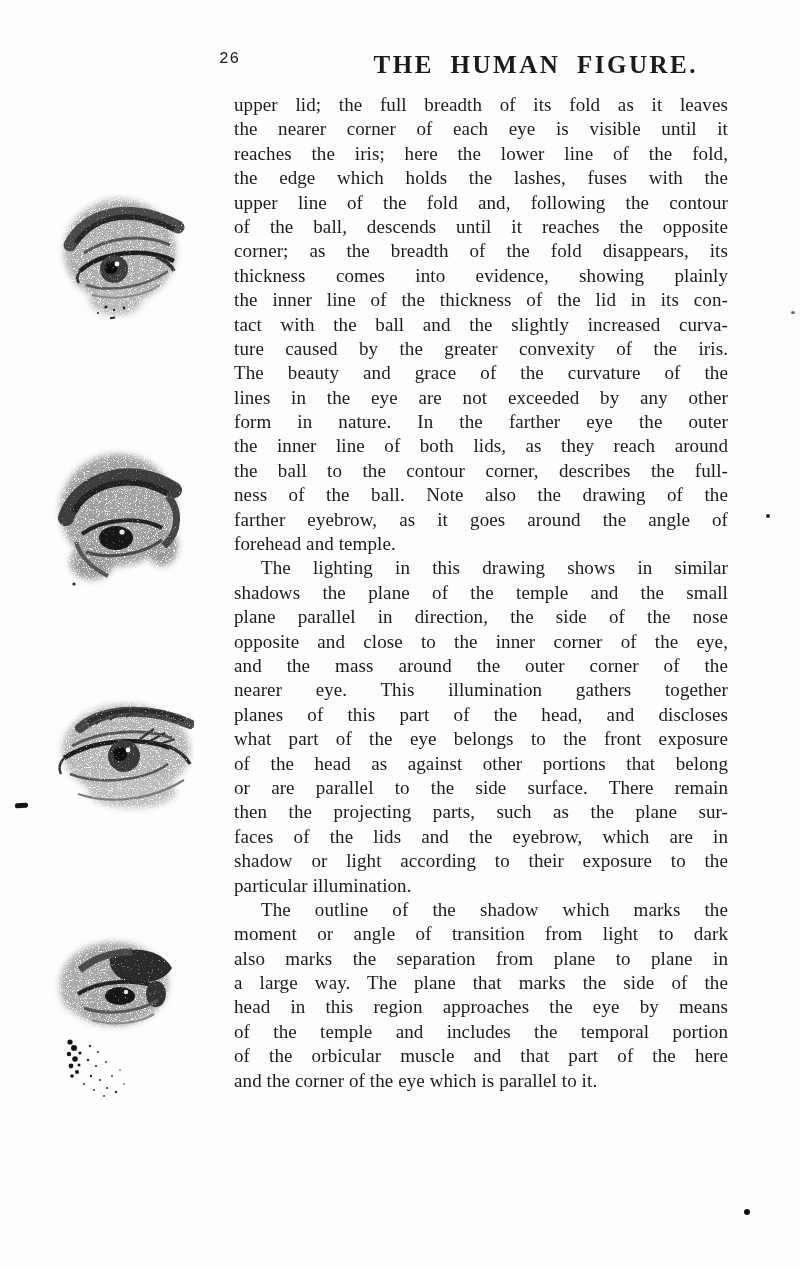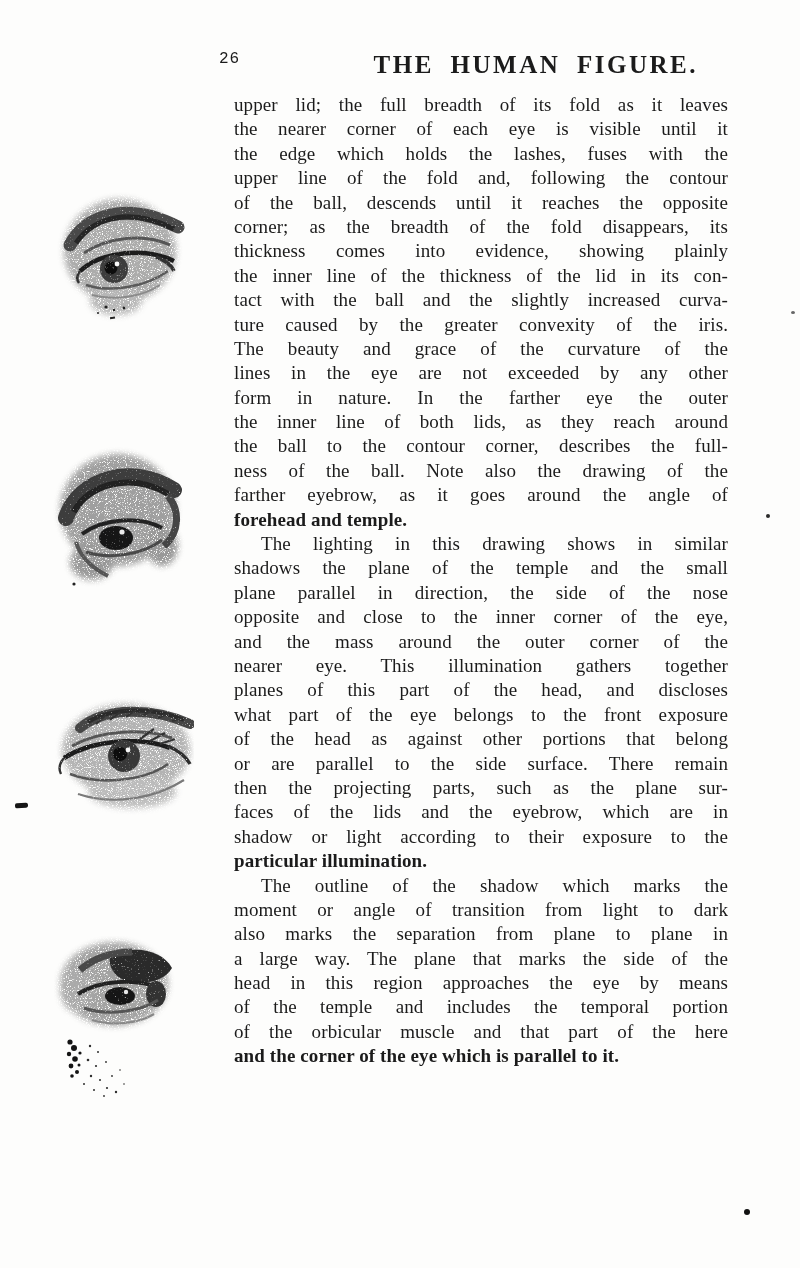--- a/index.html
+++ b/index.html
@@ -38,21 +38,21 @@
   .line {
     height: 24.4px;
     line-height: 24.4px;
     font-size: 19px;
     letter-spacing: 0.1px;
     text-align: justify;
     text-align-last: justify;
     overflow: hidden;
     white-space: normal;
   }
-  .line.last { text-align-last: left; font-weight: bold; }
+  .line.last { text-align-last: left; }
   .line.indent { text-indent: 27px; }
   .sketch { position: absolute; }
   .mark { position: absolute; }
   .mark-dash {
     left: 15px; top: 803px; width: 13px; height: 5px;
     background: #161616; border-radius: 2px; transform: rotate(-4deg);
   }
   .mark-dot-right {
     left: 766px; top: 514px; width: 4px; height: 4px;
     background: #2a2a2a; border-radius: 50%;
@@ -73,20 +73,21 @@
 
   <div class="header">
     <div class="page-number">26</div>
     <div class="running-title">THE HUMAN FIGURE.</div>
   </div>
 
   <div class="body-text">
       <div class="para">
         <div class="line">upper lid; the full breadth of its fold as it leaves</div>
         <div class="line">the nearer corner of each eye is visible until it</div>
+        <div class="line">reaches the iris; here the lower line of the fold,</div>
         <div class="line">the edge which holds the lashes, fuses with the</div>
         <div class="line">upper line of the fold and, following the contour</div>
         <div class="line">of the ball, descends until it reaches the opposite</div>
         <div class="line">corner; as the breadth of the fold disappears, its</div>
         <div class="line">thickness comes into evidence, showing plainly</div>
         <div class="line">the inner line of the thickness of the lid in its con-</div>
         <div class="line">tact with the ball and the slightly increased curva-</div>
         <div class="line">ture caused by the greater convexity of the iris.</div>
         <div class="line">The beauty and grace of the curvature of the</div>
         <div class="line">lines in the eye are not exceeded by any other</div>

